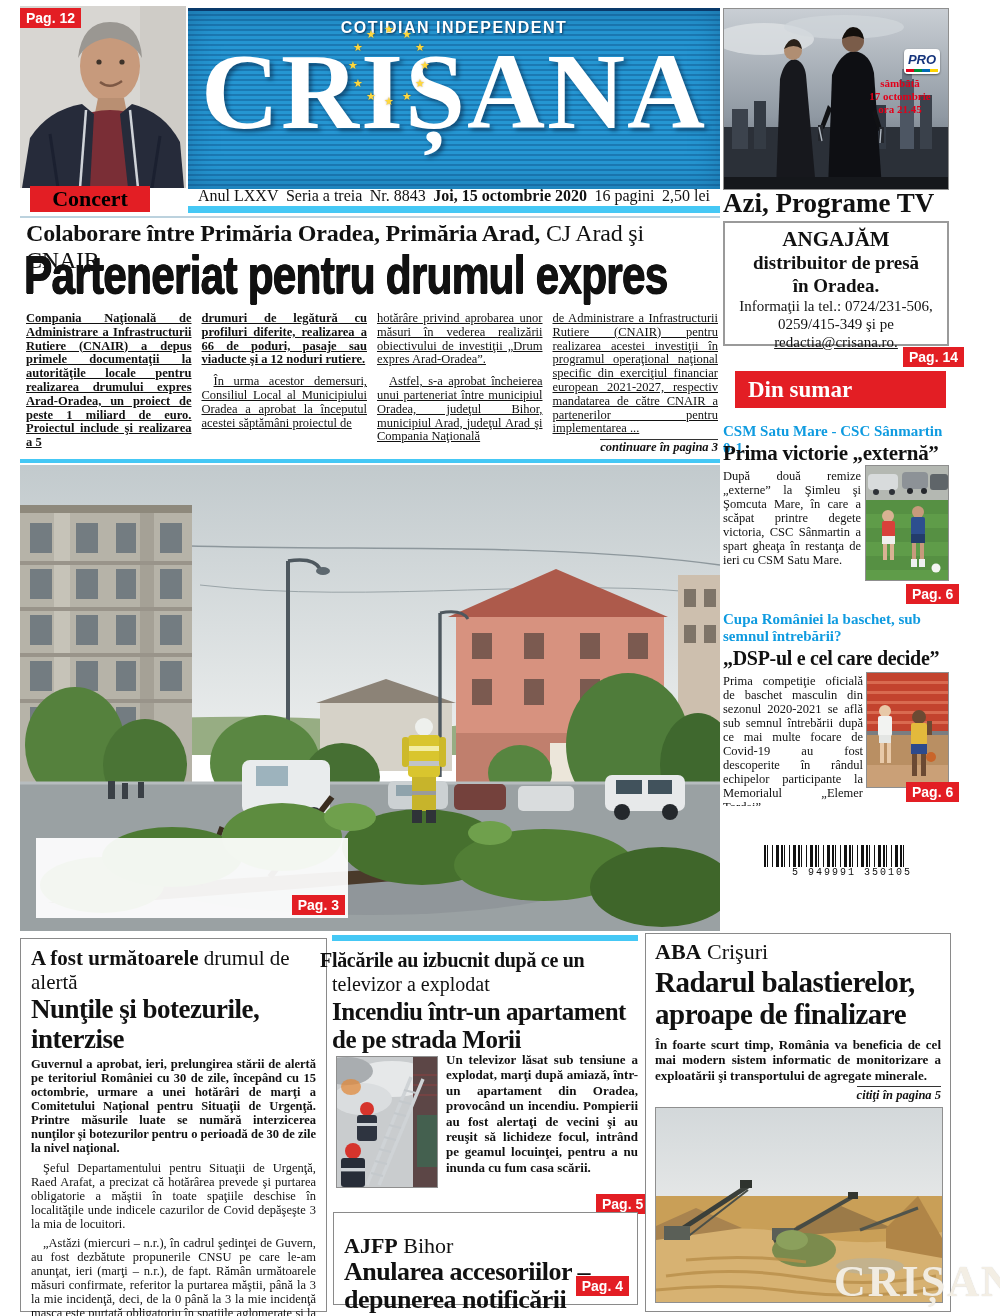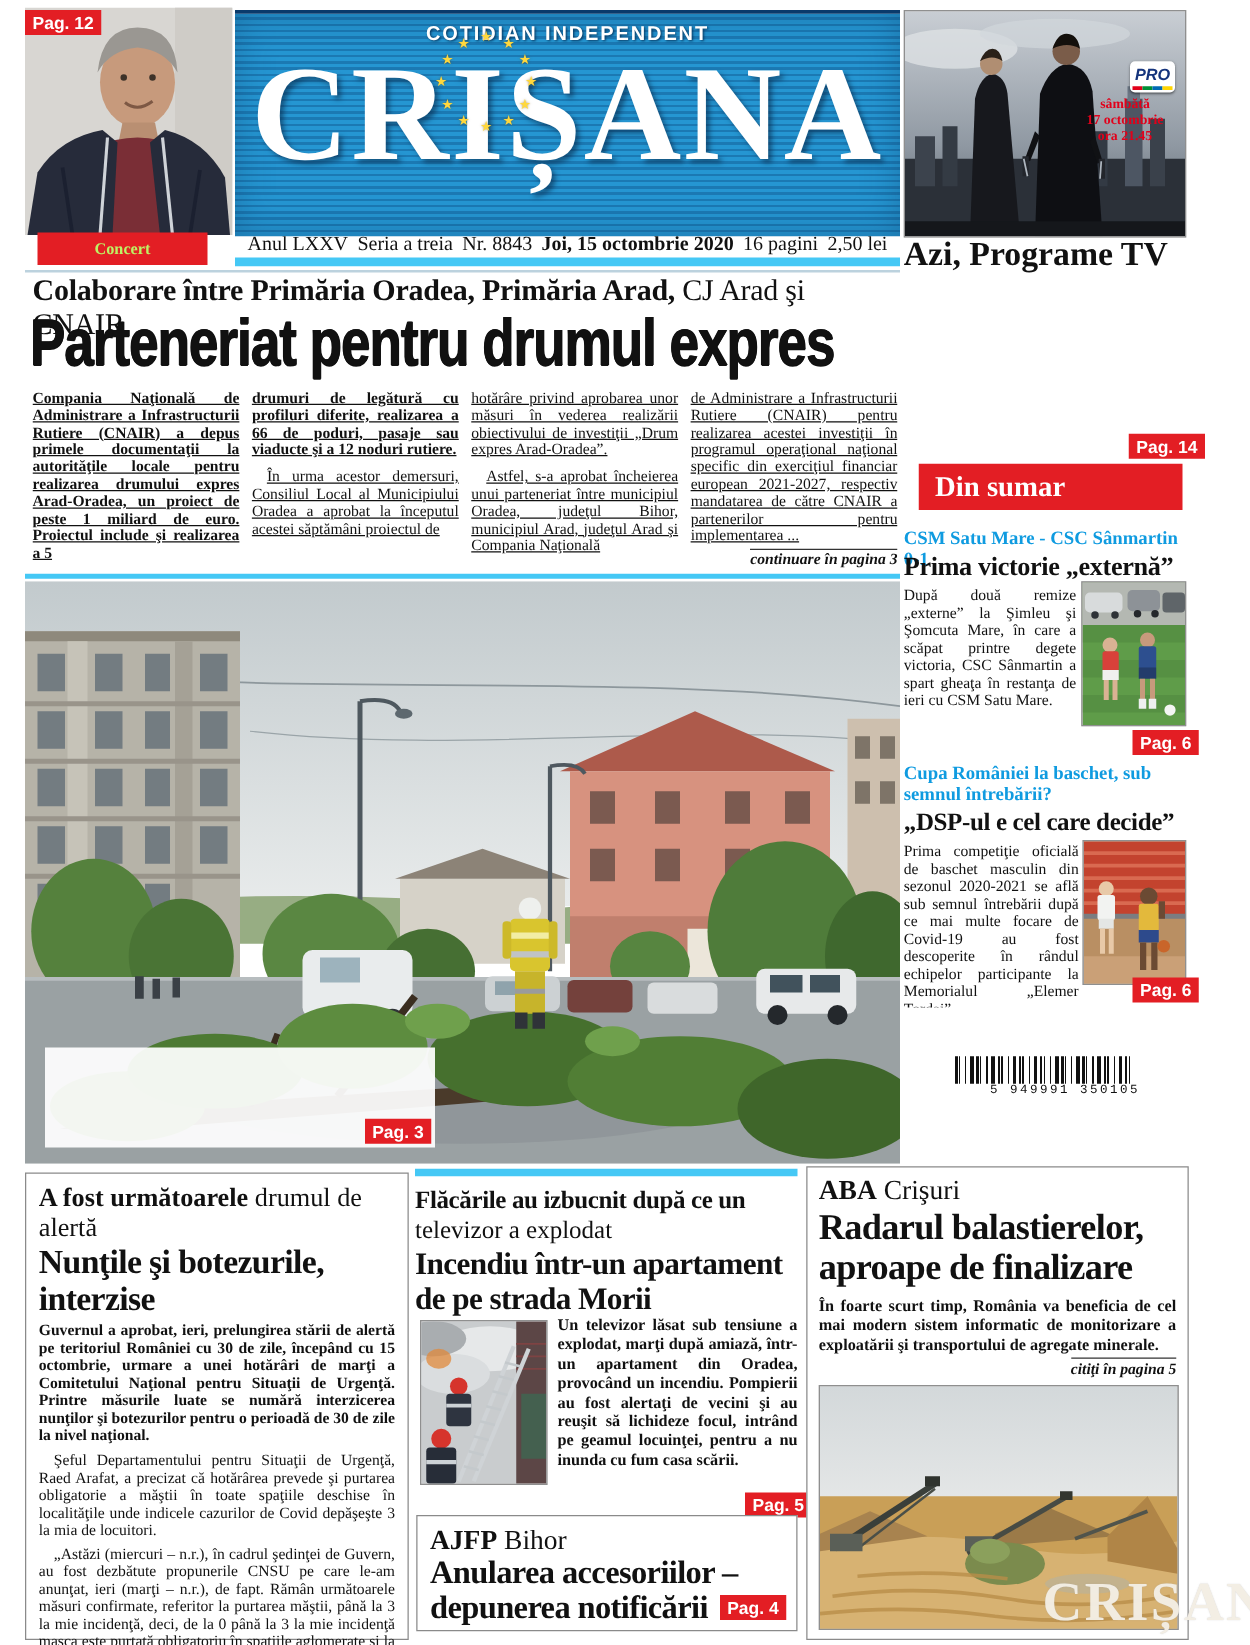--- a/index.html
+++ b/index.html
@@ -92,22 +92,22 @@
       <path d="M55,112 Q90,96 125,112 L128,182 L52,182 Z" fill="#7a2e36"></path>
       <path d="M2,182 L10,132 Q28,104 62,98 L74,108 L70,182 Z" fill="#262b3a"></path>
       <path d="M164,182 L160,136 Q144,106 112,98 L100,108 L108,182 Z" fill="#262b3a"></path>
       <path d="M66,104 L60,182" stroke="#cfd3d8" stroke-width="2.5" fill="none"></path>
       <path d="M110,104 L118,182" stroke="#cfd3d8" stroke-width="2.5" fill="none"></path>
       <path d="M30,128 L38,182" stroke="#1b2030" stroke-width="3" fill="none"></path>
       <path d="M140,130 L132,182" stroke="#1b2030" stroke-width="3" fill="none"></path>
     </svg>
   </div>
 
-  <div class="abs" style="left:30px;top:186px;width:136px;height:26px;background:#e31e24;color:#bef264;
-       font-weight:bold;font-size:13px;line-height:26px;text-align:center;">Concert</div>
+  <div class="abs" style="left:30px;top:186px;width:120px;height:26px;background:#e31e24;color:#000000;
+       font-weight:bold;font-size:22px;line-height:26px;text-align:center;">Concert</div>
 
   <div id="masthead">
     <div class="tagline">COTIDIAN INDEPENDENT</div>
     <span class="star" style="left:196px;top:12px;">★</span>
     <span class="star" style="left:214px;top:17px;">★</span>
     <span class="star" style="left:227px;top:30px;">★</span>
     <span class="star" style="left:232px;top:48px;">★</span>
     <span class="star" style="left:227px;top:66px;">★</span>
     <span class="star" style="left:214px;top:79px;">★</span>
     <span class="star" style="left:196px;top:84px;">★</span>
@@ -171,20 +171,28 @@
         <span style="background:#ffd500;"></span>
     </div>
     <div class="poster-date">
       <div>sâmbătă</div>
       <div>17 octombrie</div>
       <div>ora 21.45</div>
     </div>
   </div>
   <div class="abs" style="left:723px;top:187px;width:226px;font-weight:bold;font-size:27px;line-height:32px;">Azi, Programe TV</div>
 
+  <div id="job-box">
+    <div class="l1">ANGAJĂM</div>
+    <div class="l2">distribuitor de presă</div>
+    <div class="l2">în Oradea.</div>
+    <div class="sm">Informaţii la tel.: 0724/231-506,</div>
+    <div class="sm">0259/415-349 şi pe</div>
+    <div class="sm"><a href="#">redactia@crisana.ro.</a></div>
+  </div>
   <div class="badge" style="left:903px;top:347px;">Pag. 14</div>
 
   <div id="din-sumar-banner">Din sumar</div>
 
   <div class="abs kicker-blue" style="left:723px;top:423px;width:228px;">CSM Satu Mare - CSC Sânmartin 0-1</div>
   <div class="abs sumar-headline" style="left:723px;top:441px;width:228px;">Prima victorie „externă”</div>
   <div class="abs sumar-body" style="left:723px;top:469px;width:138px;height:120px;overflow:hidden;">După două remize „externe” la Şimleu şi Şomcuta Mare, în care a scăpat printre degete victoria, CSC Sânmartin a spart gheaţa în restanţa de ieri cu CSM Satu Mare.</div>
   <div class="abs photo-frame" style="left:865px;top:465px;width:84px;height:116px;">
     <svg width="82" height="114" viewBox="0 0 82 114">
       <rect width="82" height="114" fill="#5f9c49"></rect>
@@ -406,21 +414,21 @@
       <div>Nunţile şi botezurile,</div>
       <div>interzise</div>
     </div>
     <div class="b-body serif-bold" style="margin-top:3px;">Guvernul a aprobat, ieri, prelungirea stării de alertă pe teritoriul României cu 30 de zile, începând cu 15 octombrie, urmare a unei hotărâri de marţi a Comitetului Naţional pentru Situaţii de Urgenţă. Printre măsurile luate se numără interzicerea nunţilor şi botezurilor pentru o perioadă de 30 de zile la nivel naţional.</div>
     <div class="b-body ind" style="margin-top:6px;">Şeful Departamentului pentru Situaţii de Urgenţă, Raed Arafat, a precizat că hotărârea prevede şi purtarea obligatorie a măştii în toate spaţiile deschise în localităţile unde indicele cazurilor de Covid depăşeşte 3 la mia de locuitori.</div>
     <div class="b-body ind" style="margin-top:5px;">„Astăzi (miercuri – n.r.), în cadrul şedinţei de Guvern, au fost dezbătute propunerile CNSU pe care le-am anunţat, ieri (marţi – n.r.), de fapt. Rămân următoarele măsuri confirmate, referitor la purtarea măştii, până la 3 la mie incidenţă, deci, de la 0 până la 3 la mie incidenţă masca este purtată obligatoriu în spaţiile aglomerate şi la 50 de metri de la intrarea ...</div>
     <span class="cont-line">continuare în pagina 12</span>
   </div>
 
   <div class="cyan" style="left:332px;top:935px;width:306px;height:6px;"></div>
-  <div class="abs serif-bold" style="left:332px;top:948px;width:308px;font-size:20px;line-height:24px;letter-spacing:-.3px;">Flăcările au izbucnit după ce un</div>
+  <div class="abs serif-bold" style="left:320px;top:948px;width:308px;font-size:20px;line-height:24px;letter-spacing:-.3px;">Flăcările au izbucnit după ce un</div>
   <div class="abs" style="left:332px;top:972px;width:308px;font-size:20px;line-height:24px;">televizor a explodat</div>
   <div class="abs serif-bold" style="left:332px;top:998px;width:308px;font-size:25px;line-height:28px;letter-spacing:-.5px;">
     <div>Incendiu într-un apartament</div>
     <div>de pe strada Morii</div>
   </div>
   <div class="abs photo-frame" style="left:336px;top:1056px;width:102px;height:132px;">
     <svg width="100" height="130" viewBox="0 0 100 130">
       <rect width="100" height="130" fill="#c9ccce"></rect>
       <ellipse cx="55" cy="22" rx="42" ry="18" fill="#e6e8e9"></ellipse>
       <ellipse cx="25" cy="42" rx="30" ry="16" fill="#dadddf"></ellipse>
@@ -449,21 +457,21 @@
       <rect x="20" y="58" width="20" height="26" rx="3" fill="#2e3440"></rect>
       <rect x="20" y="66" width="20" height="3" fill="#cdd2d6"></rect>
       <circle cx="16" cy="94" r="8" fill="#d6342c"></circle>
       <rect x="4" y="101" width="24" height="29" rx="3" fill="#272d38"></rect>
       <rect x="4" y="111" width="24" height="3.4" fill="#cdd2d6"></rect>
     </svg>
   </div>
   <div class="abs b-body serif-bold" style="left:446px;top:1052px;width:192px;font-size:13px;line-height:15.4px;">Un televizor lăsat sub tensiune a explodat, marţi după amiază, într-un apartament din Oradea, provocând un incendiu. Pompierii au fost alertaţi de vecini şi au reuşit să lichideze focul, intrând pe geamul locuinţei, pentru a nu inunda cu fum casa scării.</div>
   <div class="badge" style="left:596px;top:1194px;">Pag. 5</div>
 
-  <div class="box" style="left:333px;top:1212px;width:305px;height:93px;padding:7px 10px;">
+  <div class="box" style="left:333px;top:1212px;width:305px;height:93px;padding:21px 10px;">
     <div class="b-kicker" style="font-size:22px;">
       <span class="serif-bold">AJFP</span><span> Bihor</span>
     </div>
     <div class="b-headline" style="font-size:26px;line-height:28px;">
       <div>Anularea accesoriilor –</div>
       <div>depunerea notificării</div>
     </div>
     <span class="badge" style="right:8px;bottom:8px;left:auto;top:auto;">Pag. 4</span>
   </div>
 

